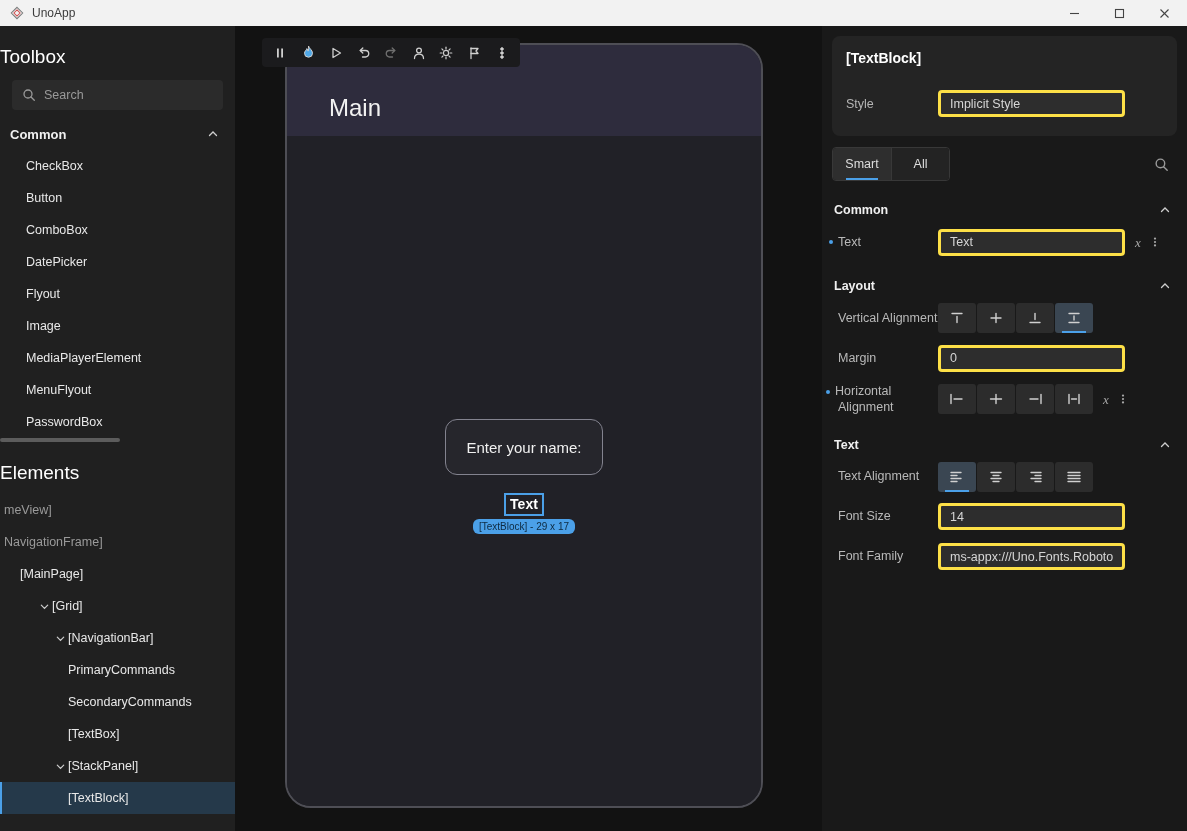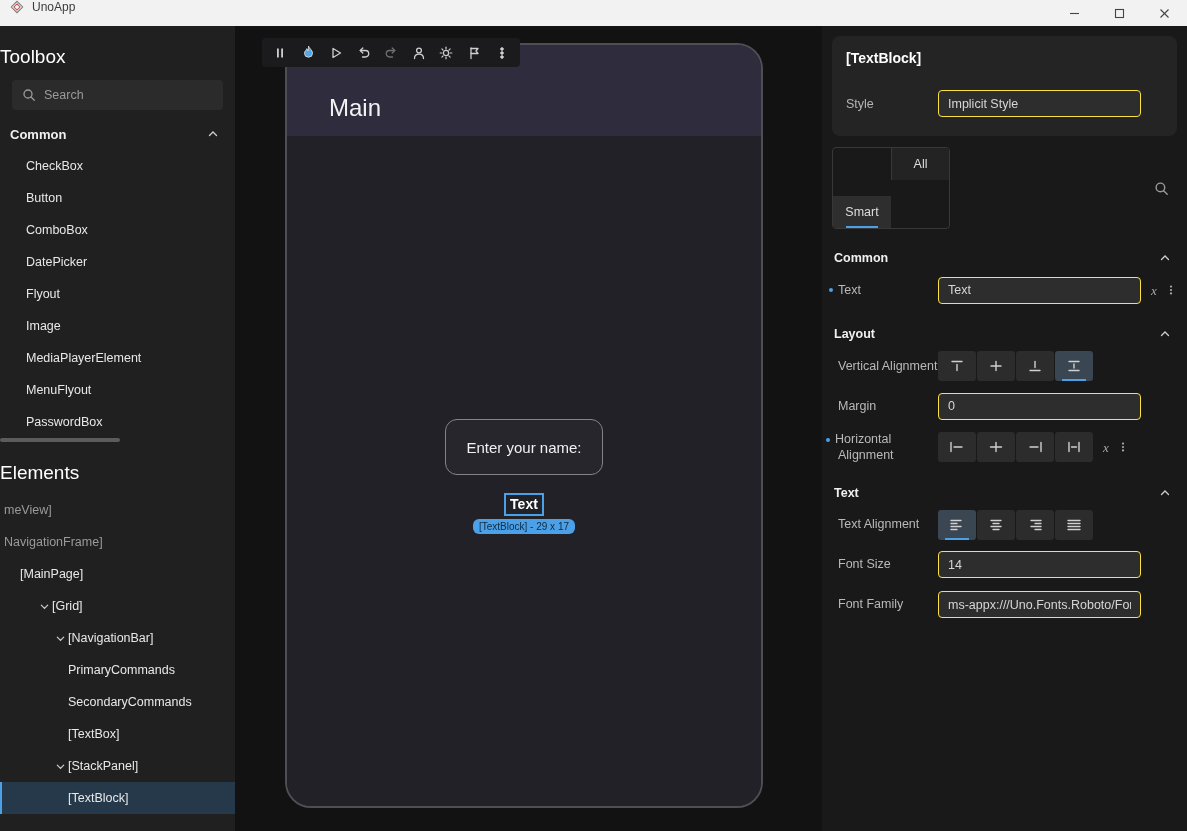--- a/index.html
+++ b/index.html
@@ -3,21 +3,21 @@
 <meta charset="utf-8">
 <style>
   * { margin:0; padding:0; box-sizing:border-box; }
   html,body { width:1187px; height:831px; overflow:hidden; background:#191919;
     font-family:"Liberation Sans","DejaVu Sans",sans-serif; }
   .app { position:relative; width:1187px; height:831px; }
   :root { --accent:#4ba0e8; }
 
   
   .titlebar { position:absolute; top:0; left:0; right:0; height:26px; background:#f2f2f2;
-    display:flex; align-items:flex-start; color:#3c3c3c; font-size:12px; z-index:5; }
+    display:flex; align-items:center; color:#3c3c3c; font-size:12px; z-index:5; }
   .logo { margin:0 8px 0 10px; display:flex; }
   .win-controls { margin-left:auto; display:flex; height:100%; }
   .win-btn { width:45px; height:100%; display:flex; align-items:center; justify-content:center; color:#444; }
   .win-btn svg { stroke:#444; }
 
   
   .sidebar { position:absolute; top:26px; left:0; width:235px; bottom:0; background:#202020; overflow:hidden; }
   .panel-title { font-size:19px; font-weight:normal; color:#fff; padding:20px 10px 10px 0; }
   .search-box { margin:2px 12px 0 12px; height:30px; background:#2b2b2b; border-radius:4px;
     display:flex; align-items:center; padding:0 10px; gap:8px; }
@@ -56,28 +56,28 @@
   .text-el { border:2px solid var(--accent); padding:0 4px; color:#ffffff; font-size:14px; font-weight:bold; line-height:19px; }
   .sel-badge { margin-top:3px; background:var(--accent); color:#0e2a40; font-size:10px; padding:2px 6px;
     border-radius:6px; white-space:nowrap; }
 
   
   .right-panel { position:absolute; top:26px; right:0; width:365px; bottom:0; background:#191919; overflow:hidden; }
   .prop-card { margin:10px; height:100px; background:#242424; border-radius:8px; padding:14px; }
   .card-title { font-size:14px; font-weight:bold; color:#ffffff; }
   .style-row { display:flex; align-items:center; margin-top:24px; }
   .style-row .lbl { width:92px; color:#b5b5b5; font-size:12.5px; }
-  .prop-input { width:203px; height:27px; background:#2d2d2d; border:1px solid #fde047; border-radius:4px;
+  .prop-input { width:187px; height:27px; background:#2d2d2d; border:3px solid #fde047; border-radius:4px;
     color:#d6d6d6; font-size:12.5px; padding:0 9px; outline:none; font-family:inherit; }
   .tabs-row { margin:11px 18px 0 10px; display:flex; align-items:center; justify-content:space-between; }
   .tab-group { display:flex; border:1px solid #383838; border-radius:4px; overflow:hidden; }
   .tab { width:58px; height:32px; display:flex; align-items:center; justify-content:center; font-size:12.5px;
     color:#dddddd; background:#232323; position:relative; cursor:pointer; }
   .tab + .tab { border-left:1px solid #383838; }
-  .tab.selected { background:#2e2e2e;margin-top:48px; }
+  .tab.selected { background:#2e2e2e; }
   .tab.selected::after { content:''; position:absolute; bottom:0; left:13px; right:13px; height:2px; background:var(--accent); }
   .section-header { margin-top:22px; padding:0 16px 0 12px; display:flex; align-items:center; justify-content:space-between;
     font-size:12.5px; font-weight:bold; color:#f0f0f0; }
   .prop-row { display:flex; align-items:center; margin-top:10px; padding:0 0 0 16px; min-height:30px; }
   .prop-row .lbl { width:100px; color:#b9b9b9; font-size:12.5px; line-height:1.3; display:flex; align-items:center; flex-wrap:wrap; }
   .lbl.two-line { display:block; }
   .dot { display:inline-block; width:4px; height:4px; border-radius:50%; background:var(--accent); margin:0 5px 1px -9px; }
   .dot.outside { margin-left:-12px; }
   .trailing { display:flex; align-items:center; gap:8px; margin-left:10px; color:#a8a8a8; }
   .bind-x::before { content:'x'; font-family:"Liberation Serif","DejaVu Serif",serif; font-style:italic; font-size:13px; color:#a8a8a8; }

